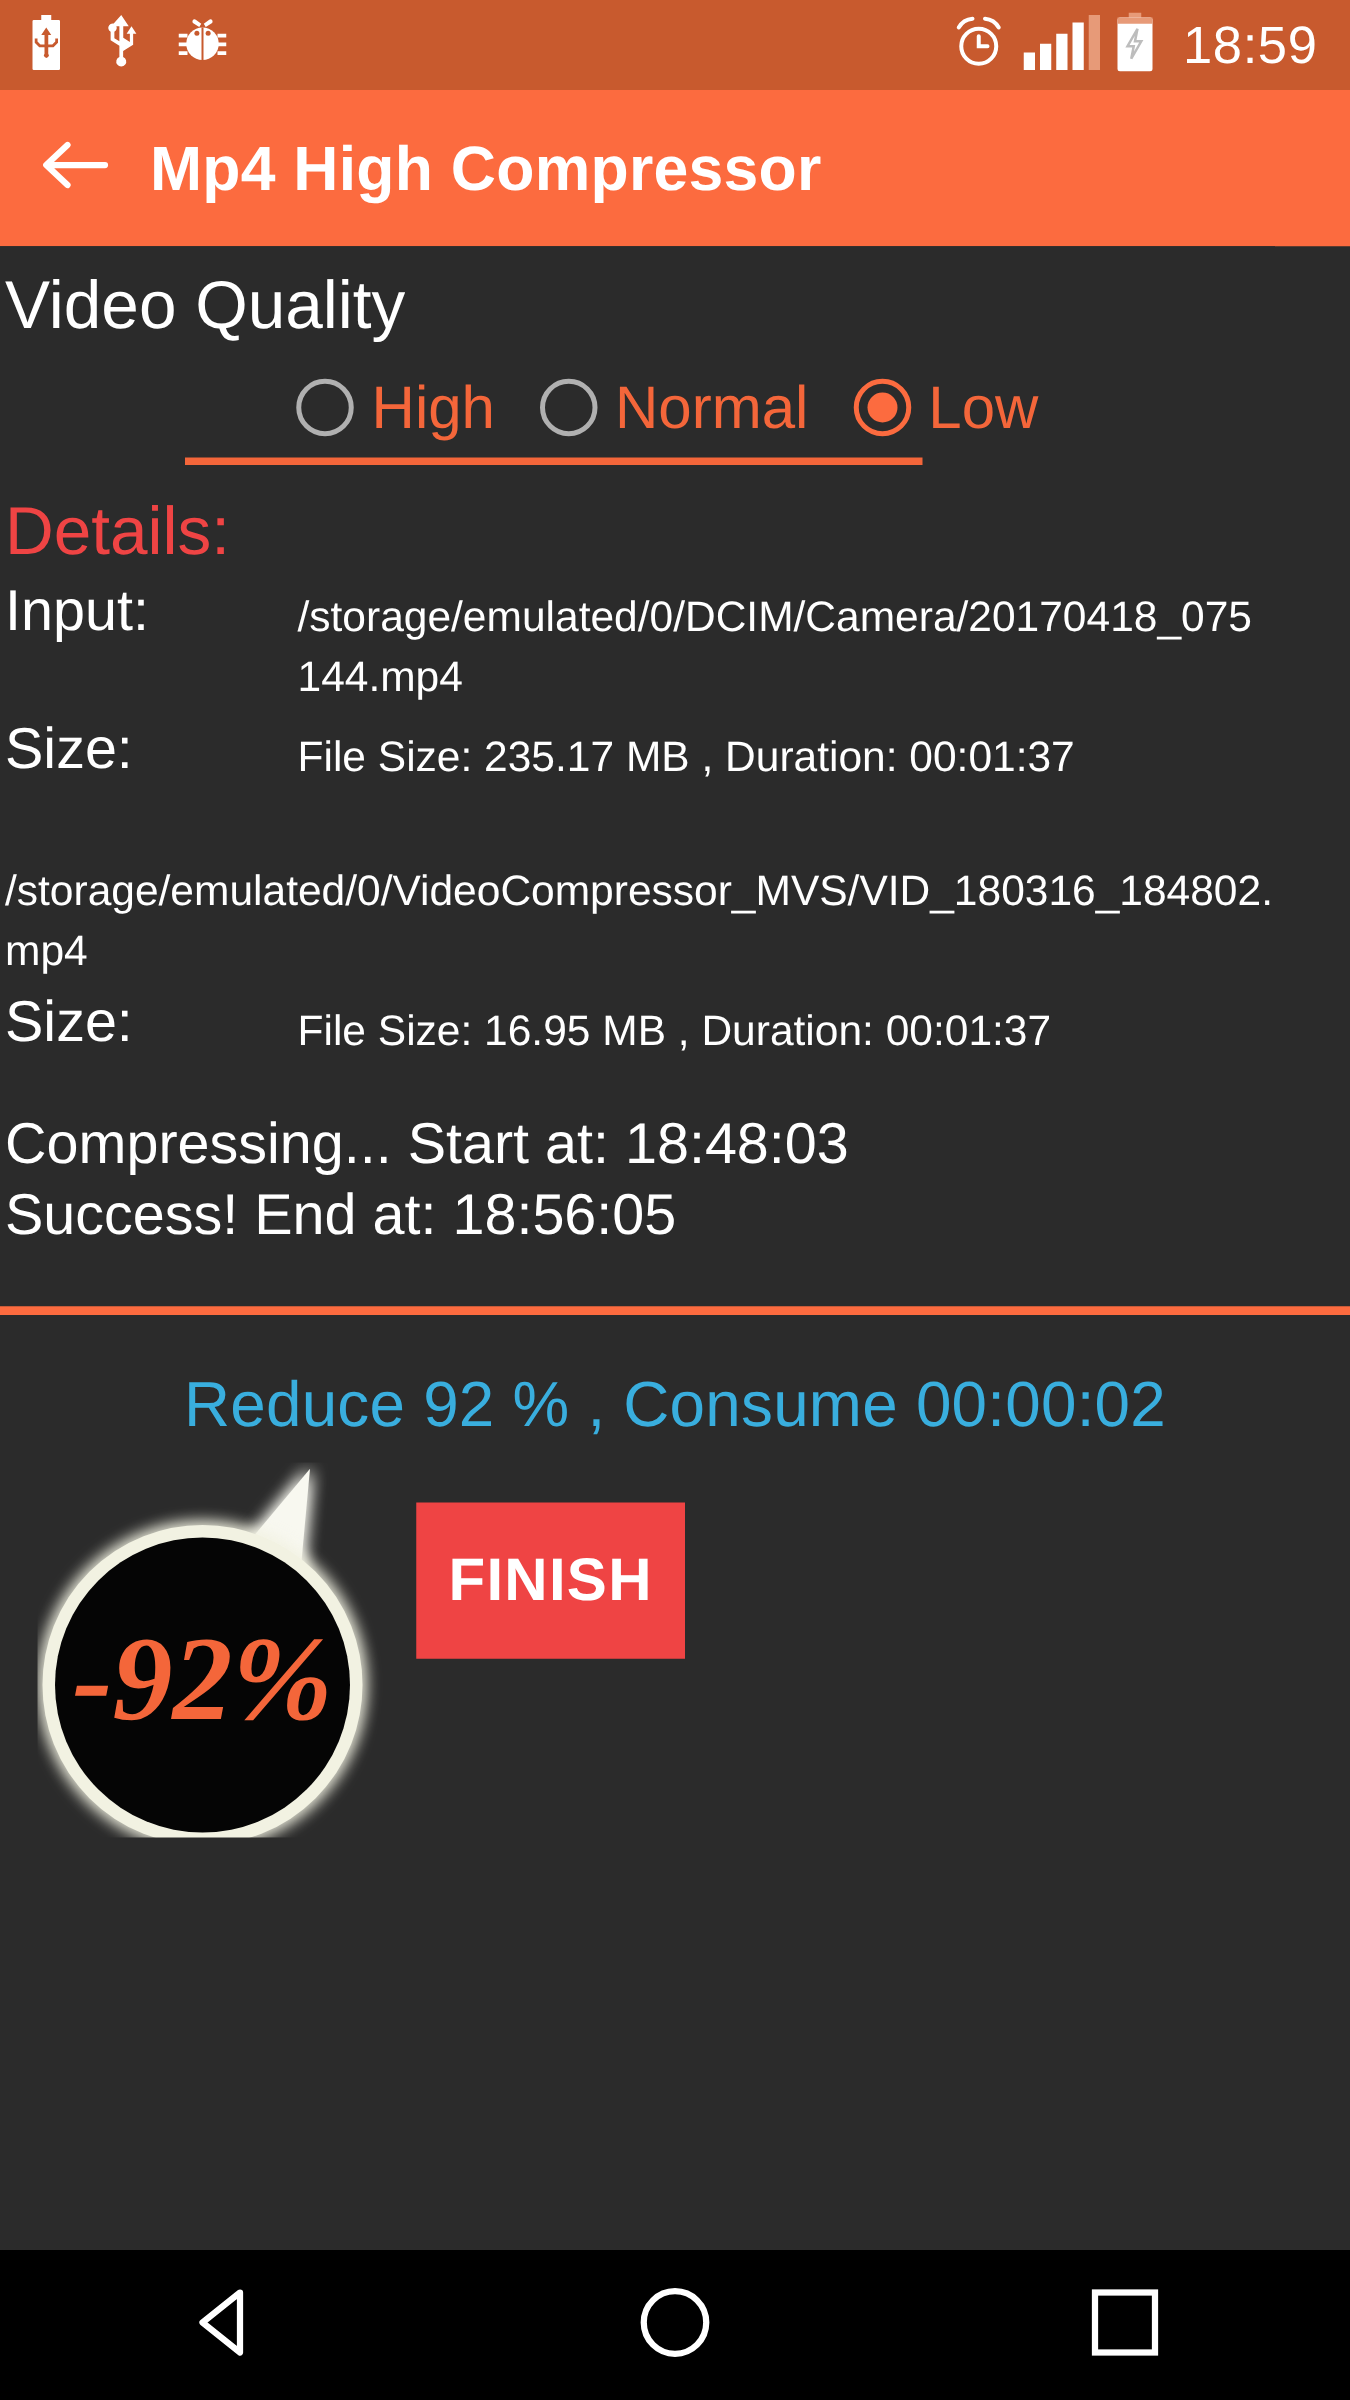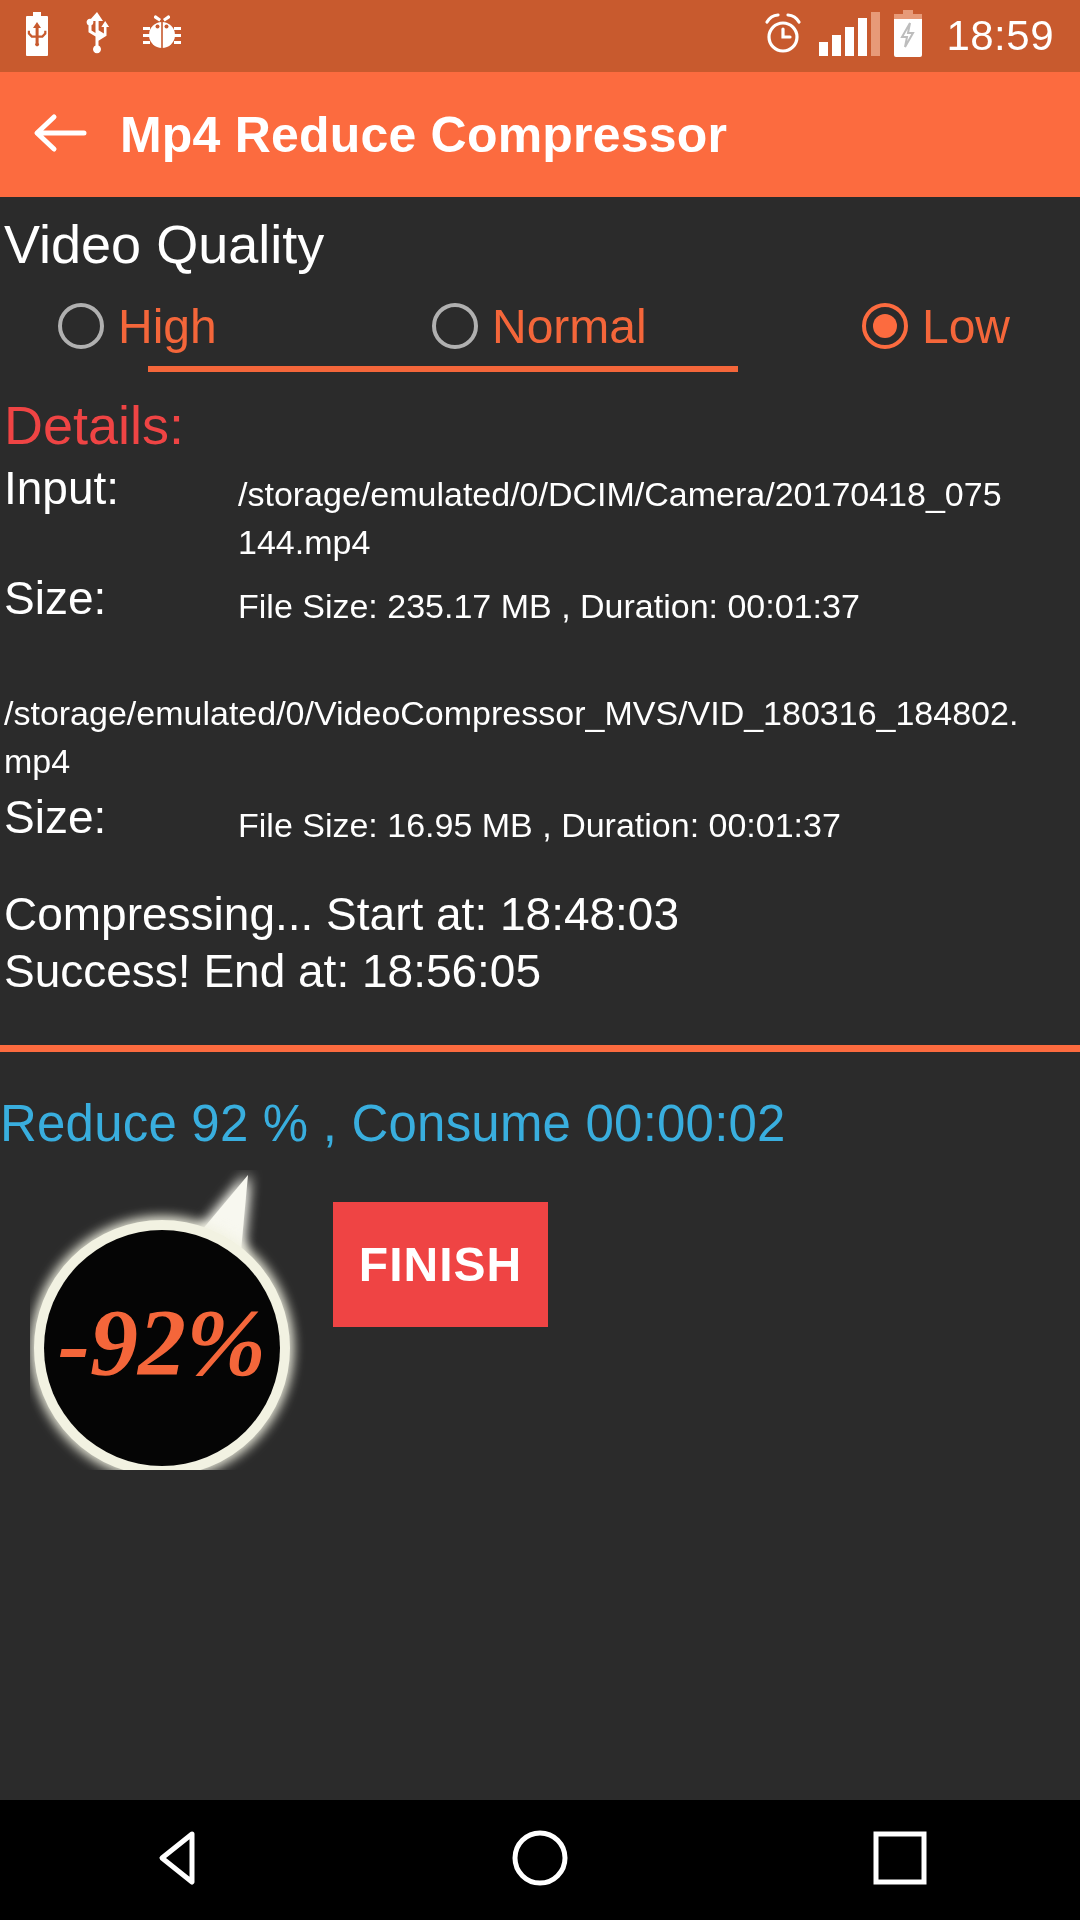--- a/index.html
+++ b/index.html
@@ -58,22 +58,22 @@
   }
 
   .section-title{
     color:#ffffff; font-size:54px; font-weight:400;
     padding-left:4px; margin-top:16px; line-height:1.18;
   }
 
   
   .quality-row{
     margin-top:22px;
-    display:flex; align-items:center; justify-content:space-between;
-    gap:4px;
+    display:flex; align-items:center; justify-content:center;
+    gap:16px;
     padding-left:48px;
   }
   .radio-opt{
     display:flex; align-items:center; cursor:pointer;
     padding:0 10px;
   }
   .radio-mark{
     width:46px; height:46px; border-radius:50%;
     border:4px solid #b0b0b0;
     display:inline-block; position:relative;
@@ -123,21 +123,21 @@
   .divider{
     height:7px; background:#fc6b3f;
     margin-top:48px; width:1080px;
   }
 
   
   .result{
     position:relative; height:470px; width:1080px;
   }
   .reduce-text{
-    color:#39aede; font-size:51px; 
+    color:#39aede; font-size:51px; text-align:center;
     padding-top:42px; letter-spacing:0.2px;
   }
 
   .badge-wrap{
     position:absolute; left:30px; top:118px;
     width:280px; height:300px;
   }
   .badge-svg{ display:block; }
 
   .finish-btn{
@@ -224,21 +224,21 @@
 </div>
 
 <div class="appbar">
   <div class="back-btn">
     <span>
       <svg width="56" height="46" viewBox="0 0 56 46">
         <path d="M52 23H6M22 7L5 23l17 16" fill="none" stroke="#ffffff" stroke-width="5" stroke-linecap="round" stroke-linejoin="round"></path>
       </svg>
     </span>
   </div>
-  <div class="appbar-title">Mp4 Reduce Compressor</div>
+  <div class="appbar-title">Mp4 High Compressor</div>
 </div>
 
 <div class="content">
 
   <div class="section-title">Video Quality</div>
 
   <div class="quality-row">
     <div class="radio-opt">
       <span class="radio-mark"></span>
       <span class="radio-label">High</span>

